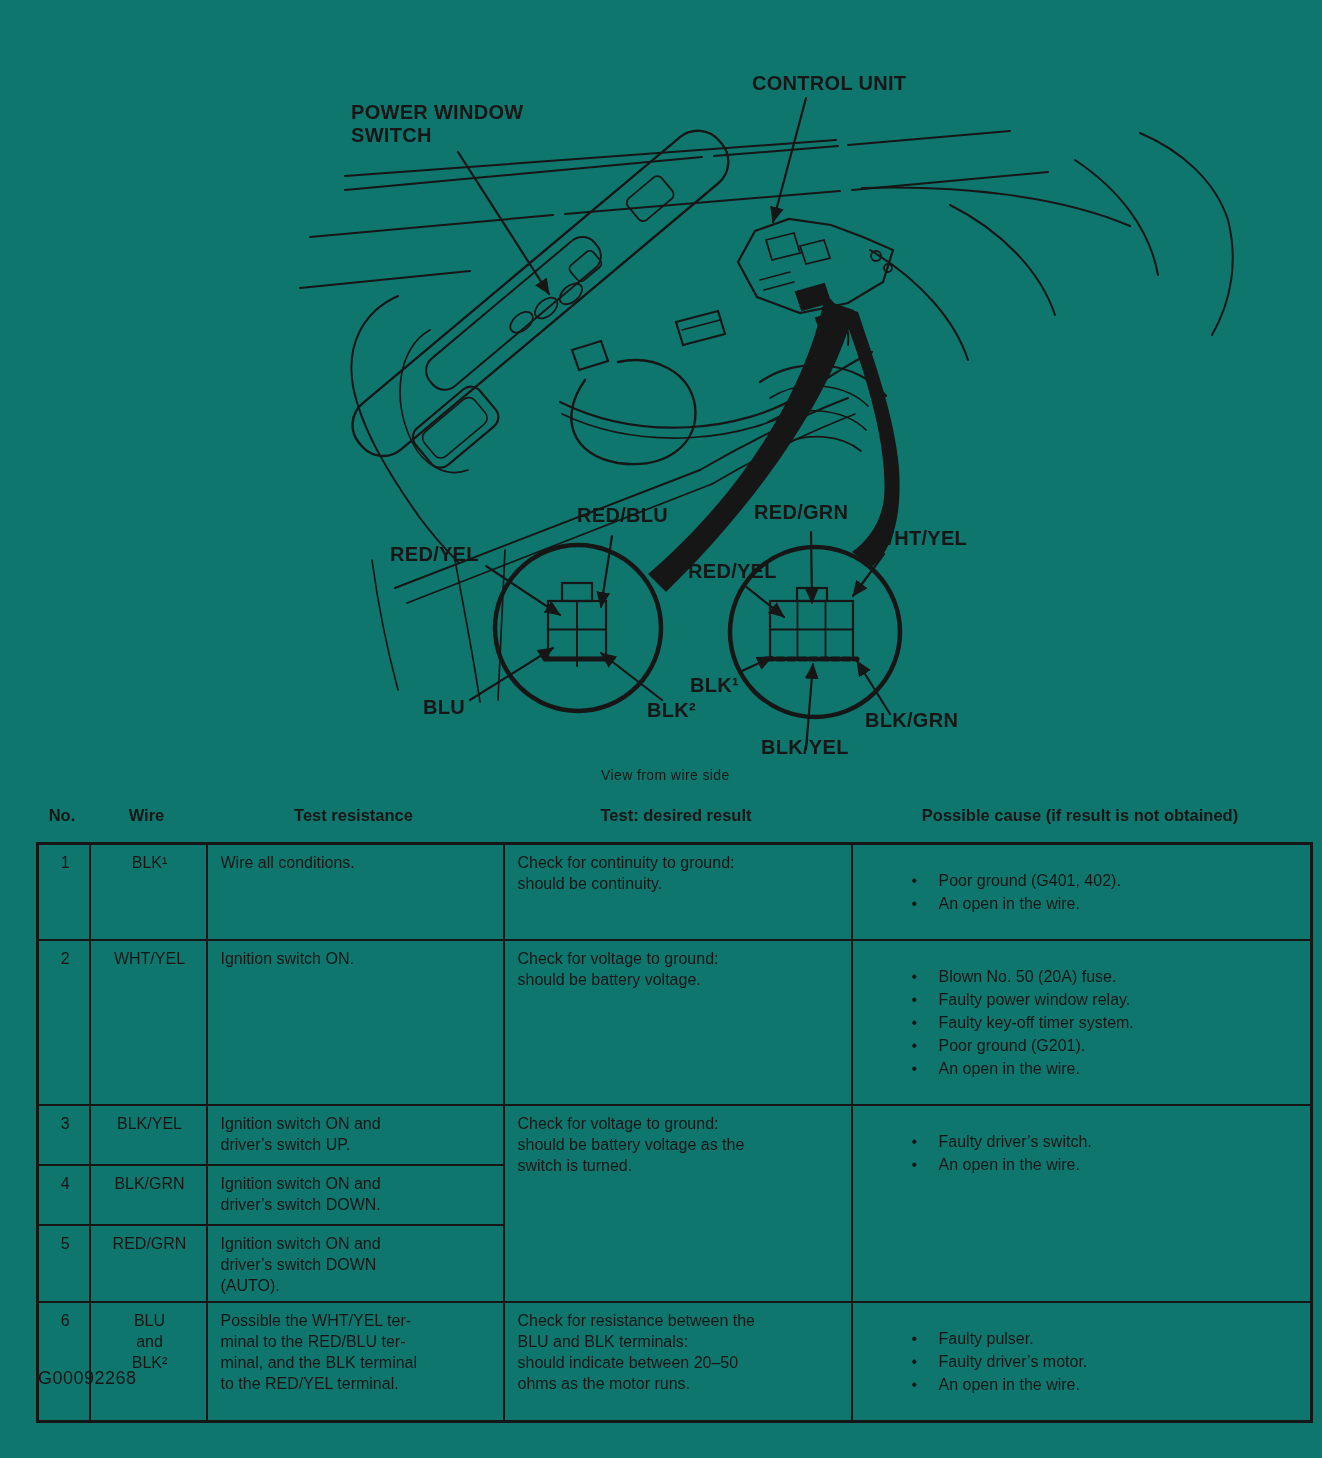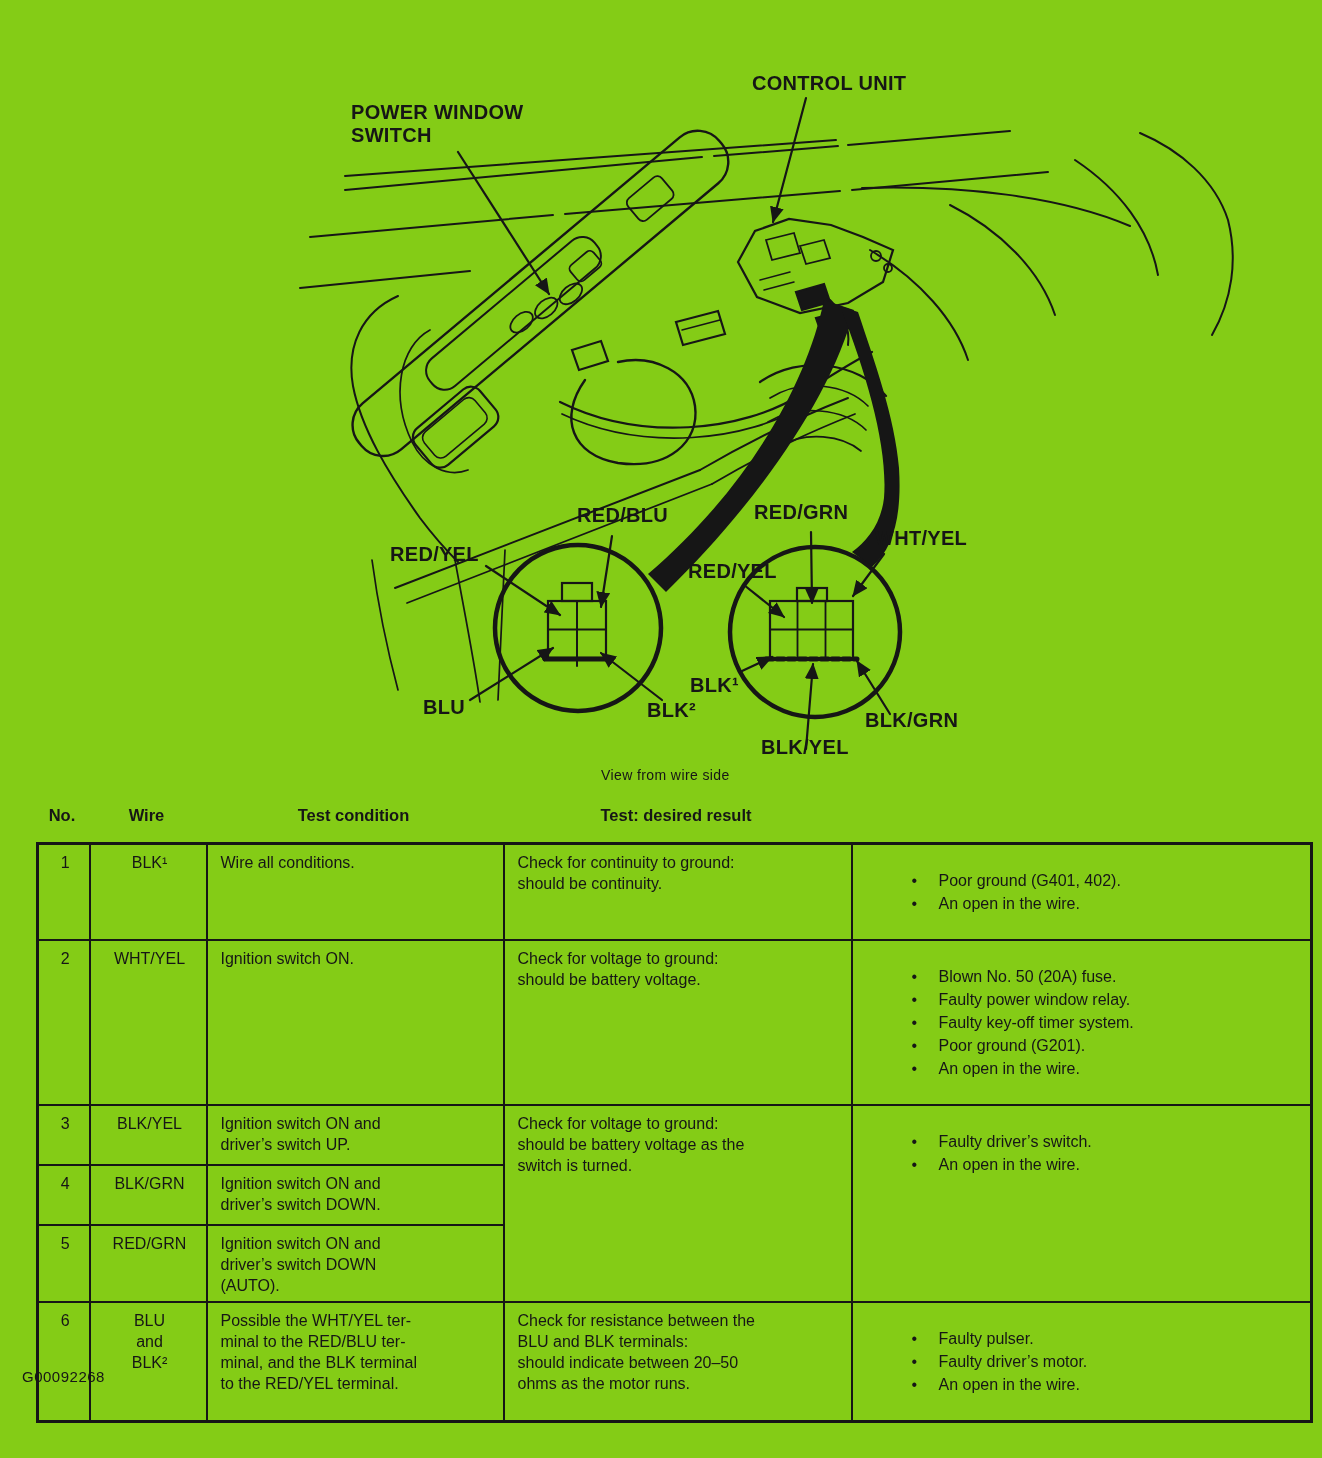--- a/index.html
+++ b/index.html
@@ -1,22 +1,22 @@
 <!DOCTYPE html>
 <html><head>
 <meta charset="utf-8">
 <style>
   html,body{margin:0;padding:0;background:#ffffff;}
-  .page{position:relative;width:1322px;height:1458px;background:#84cc16;
+  .page{position:relative;width:1322px;height:1458px;background:#0f766e;
         font-family:"Liberation Sans",sans-serif;color:#161616;overflow:hidden;}
   svg{position:absolute;left:0;top:0;}
   .dlabel{position:absolute;font-weight:bold;font-size:20px;line-height:23px;
           letter-spacing:.3px;white-space:pre-line;}
   .caption{position:absolute;left:601px;top:767px;font-size:14px;letter-spacing:.4px;}
-  .figid{position:absolute;left:22px;top:1368px;font-size:15px;letter-spacing:.5px;}
+  .figid{position:absolute;left:38px;top:1368px;font-size:18px;letter-spacing:.5px;}
   
   .thead{position:absolute;left:36px;top:806px;width:1274px;display:flex;
          font-weight:bold;font-size:16.5px;}
   .thead span{display:block;text-align:center;}
   .hc1{width:52px;}.hc2{width:117px;}.hc3{width:297px;}.hc4{width:348px;}.hc5{width:460px;}
   
   table.spec{position:absolute;left:36px;top:842px;width:1274px;
              border-collapse:collapse;table-layout:fixed;
              font-size:16px;line-height:21px;border:3px solid #161616;}
   table.spec td{border:2px solid #161616;vertical-align:top;
@@ -152,22 +152,23 @@
   <div class="dlabel" style="left:688px;top:560px;">RED/YEL</div>
   <div class="dlabel" style="left:690px;top:674px;">BLK¹</div>
   <div class="dlabel" style="left:865px;top:709px;">BLK/GRN</div>
   <div class="dlabel" style="left:761px;top:736px;">BLK/YEL</div>
 
   <div class="caption">View from wire side</div>
 
   <div class="thead">
     <span class="hc1">No.</span>
     <span class="hc2">Wire</span>
-    <span class="hc3">Test condition</span>
+    <span class="hc3">Test resistance</span>
     <span class="hc4">Test: desired result</span>
+    <span class="hc5">Possible cause (if result is not obtained)</span>
   </div>
 
   <table class="spec">
     <colgroup>
       <col style="width:52px">
         <col style="width:117px">
         <col style="width:297px">
       <col style="width:348px">
         <col style="width:460px">
     </colgroup>

